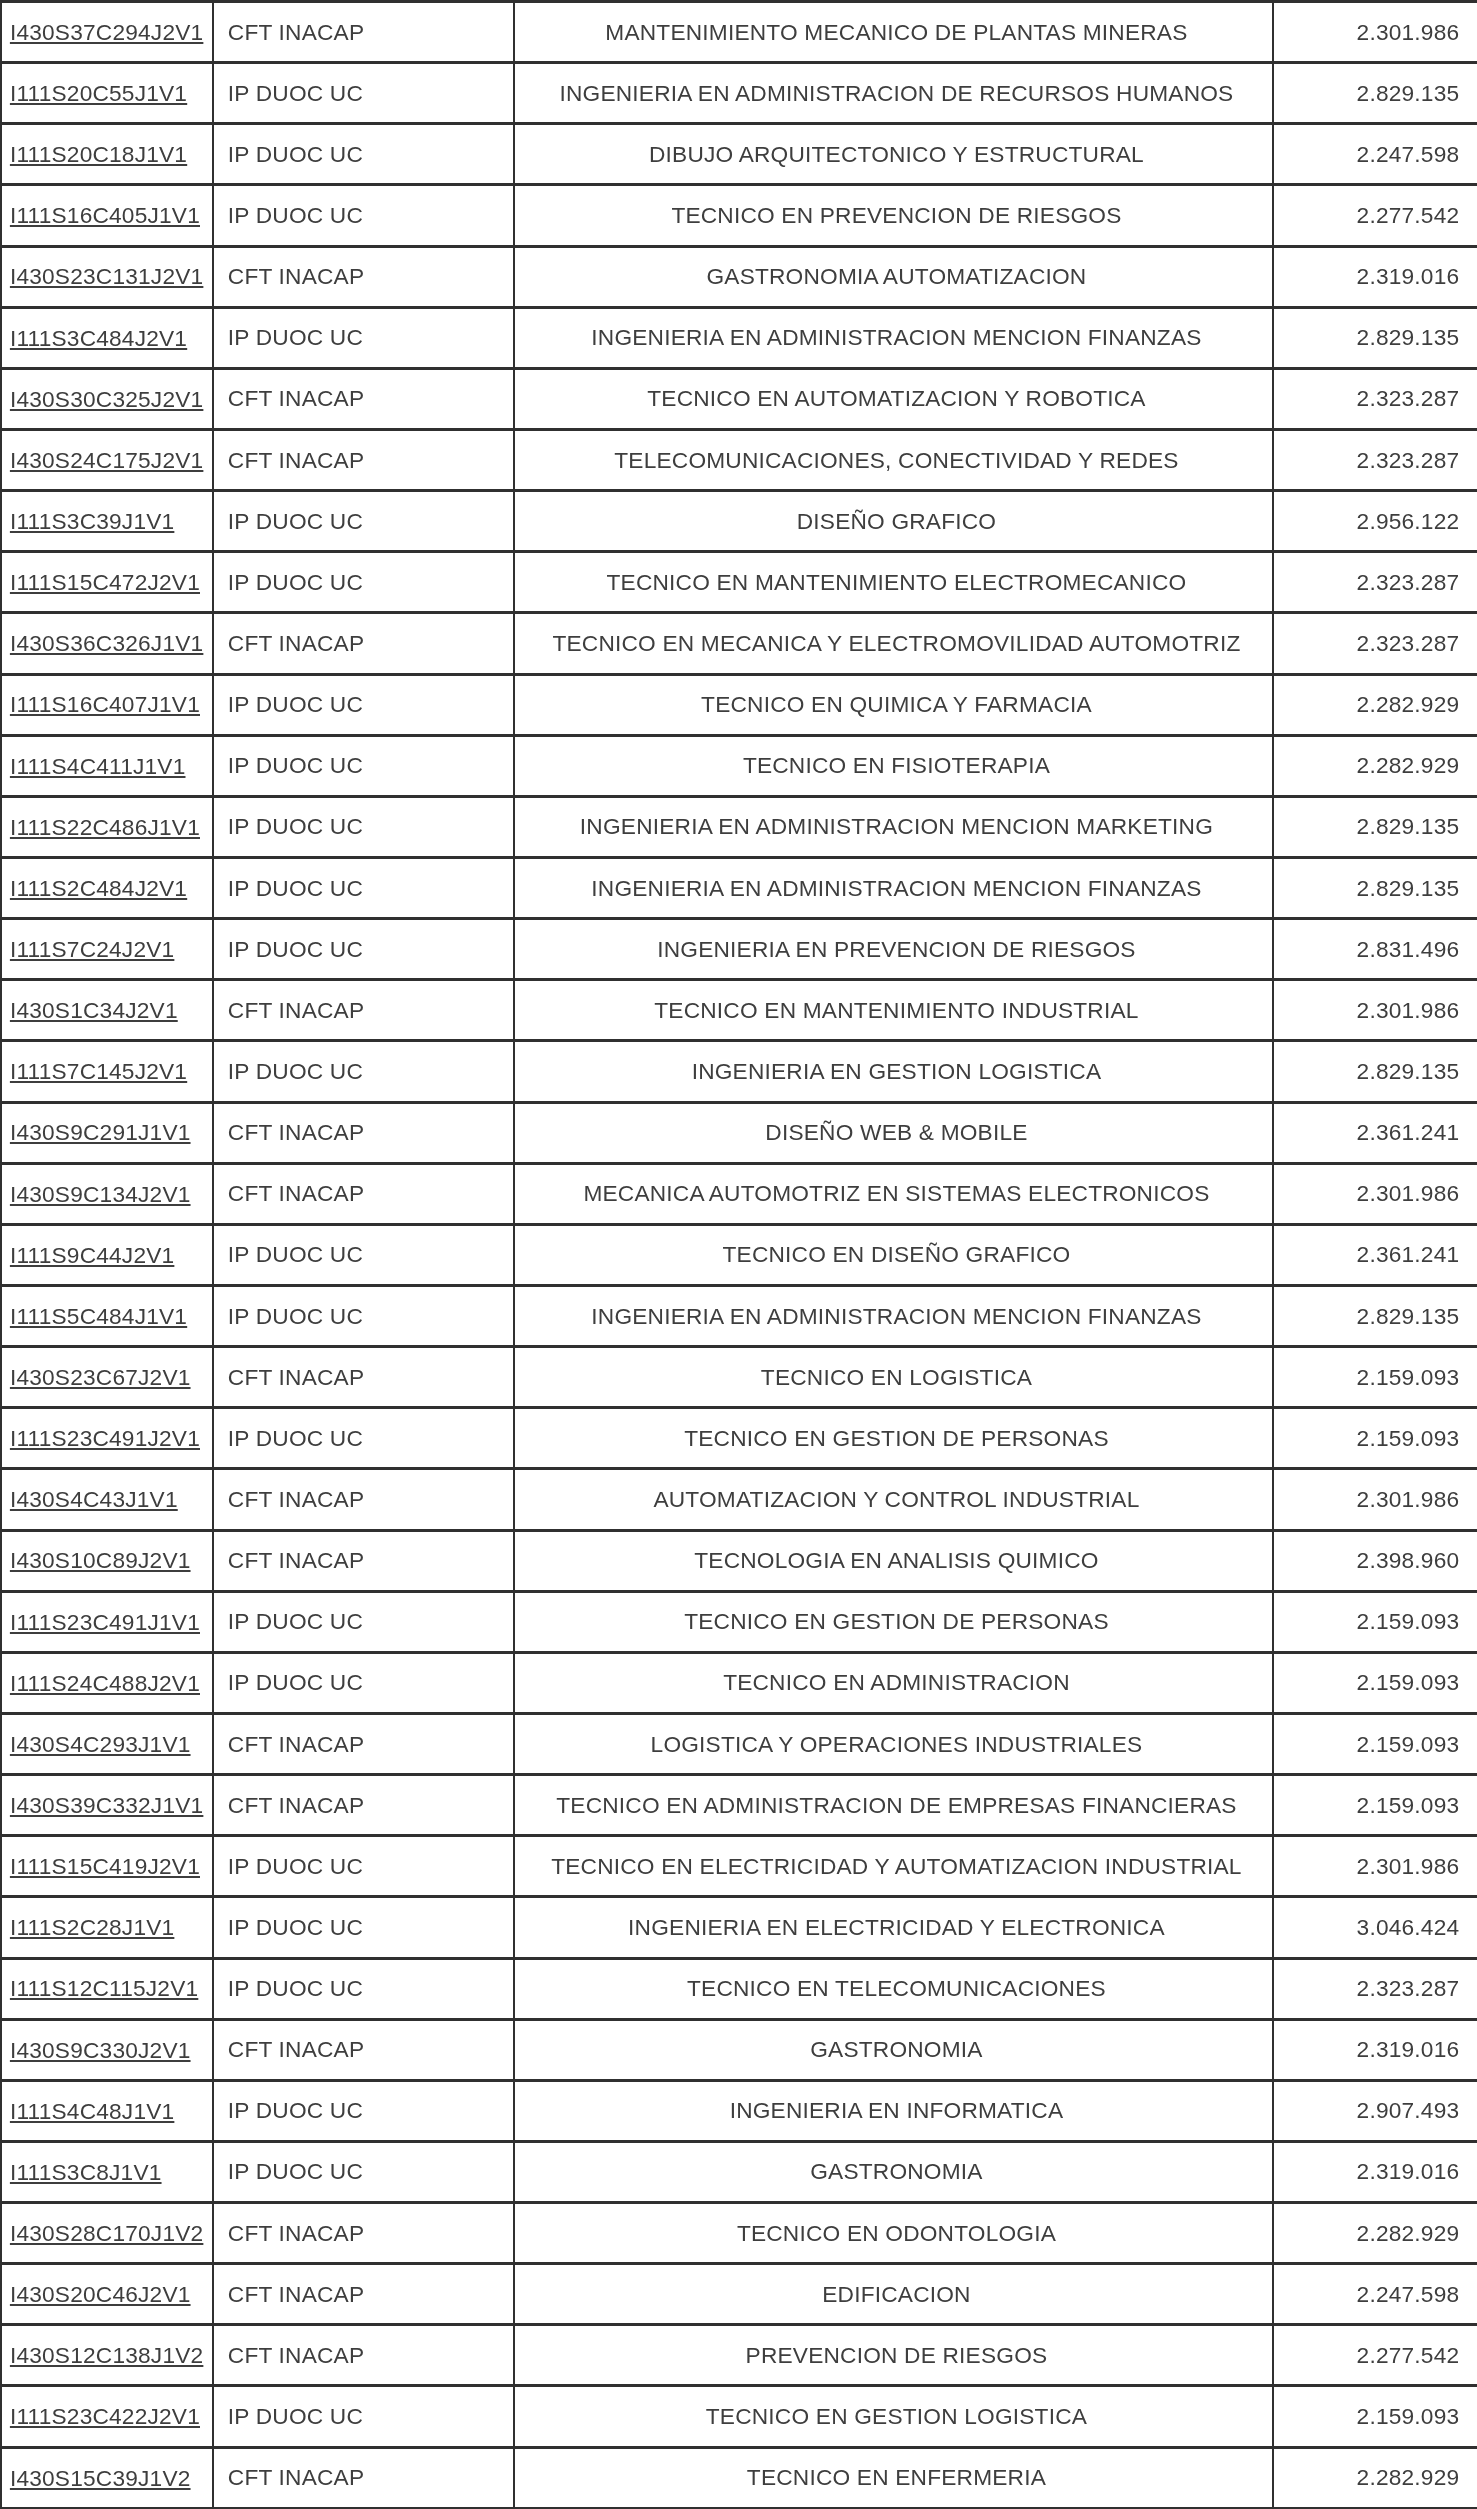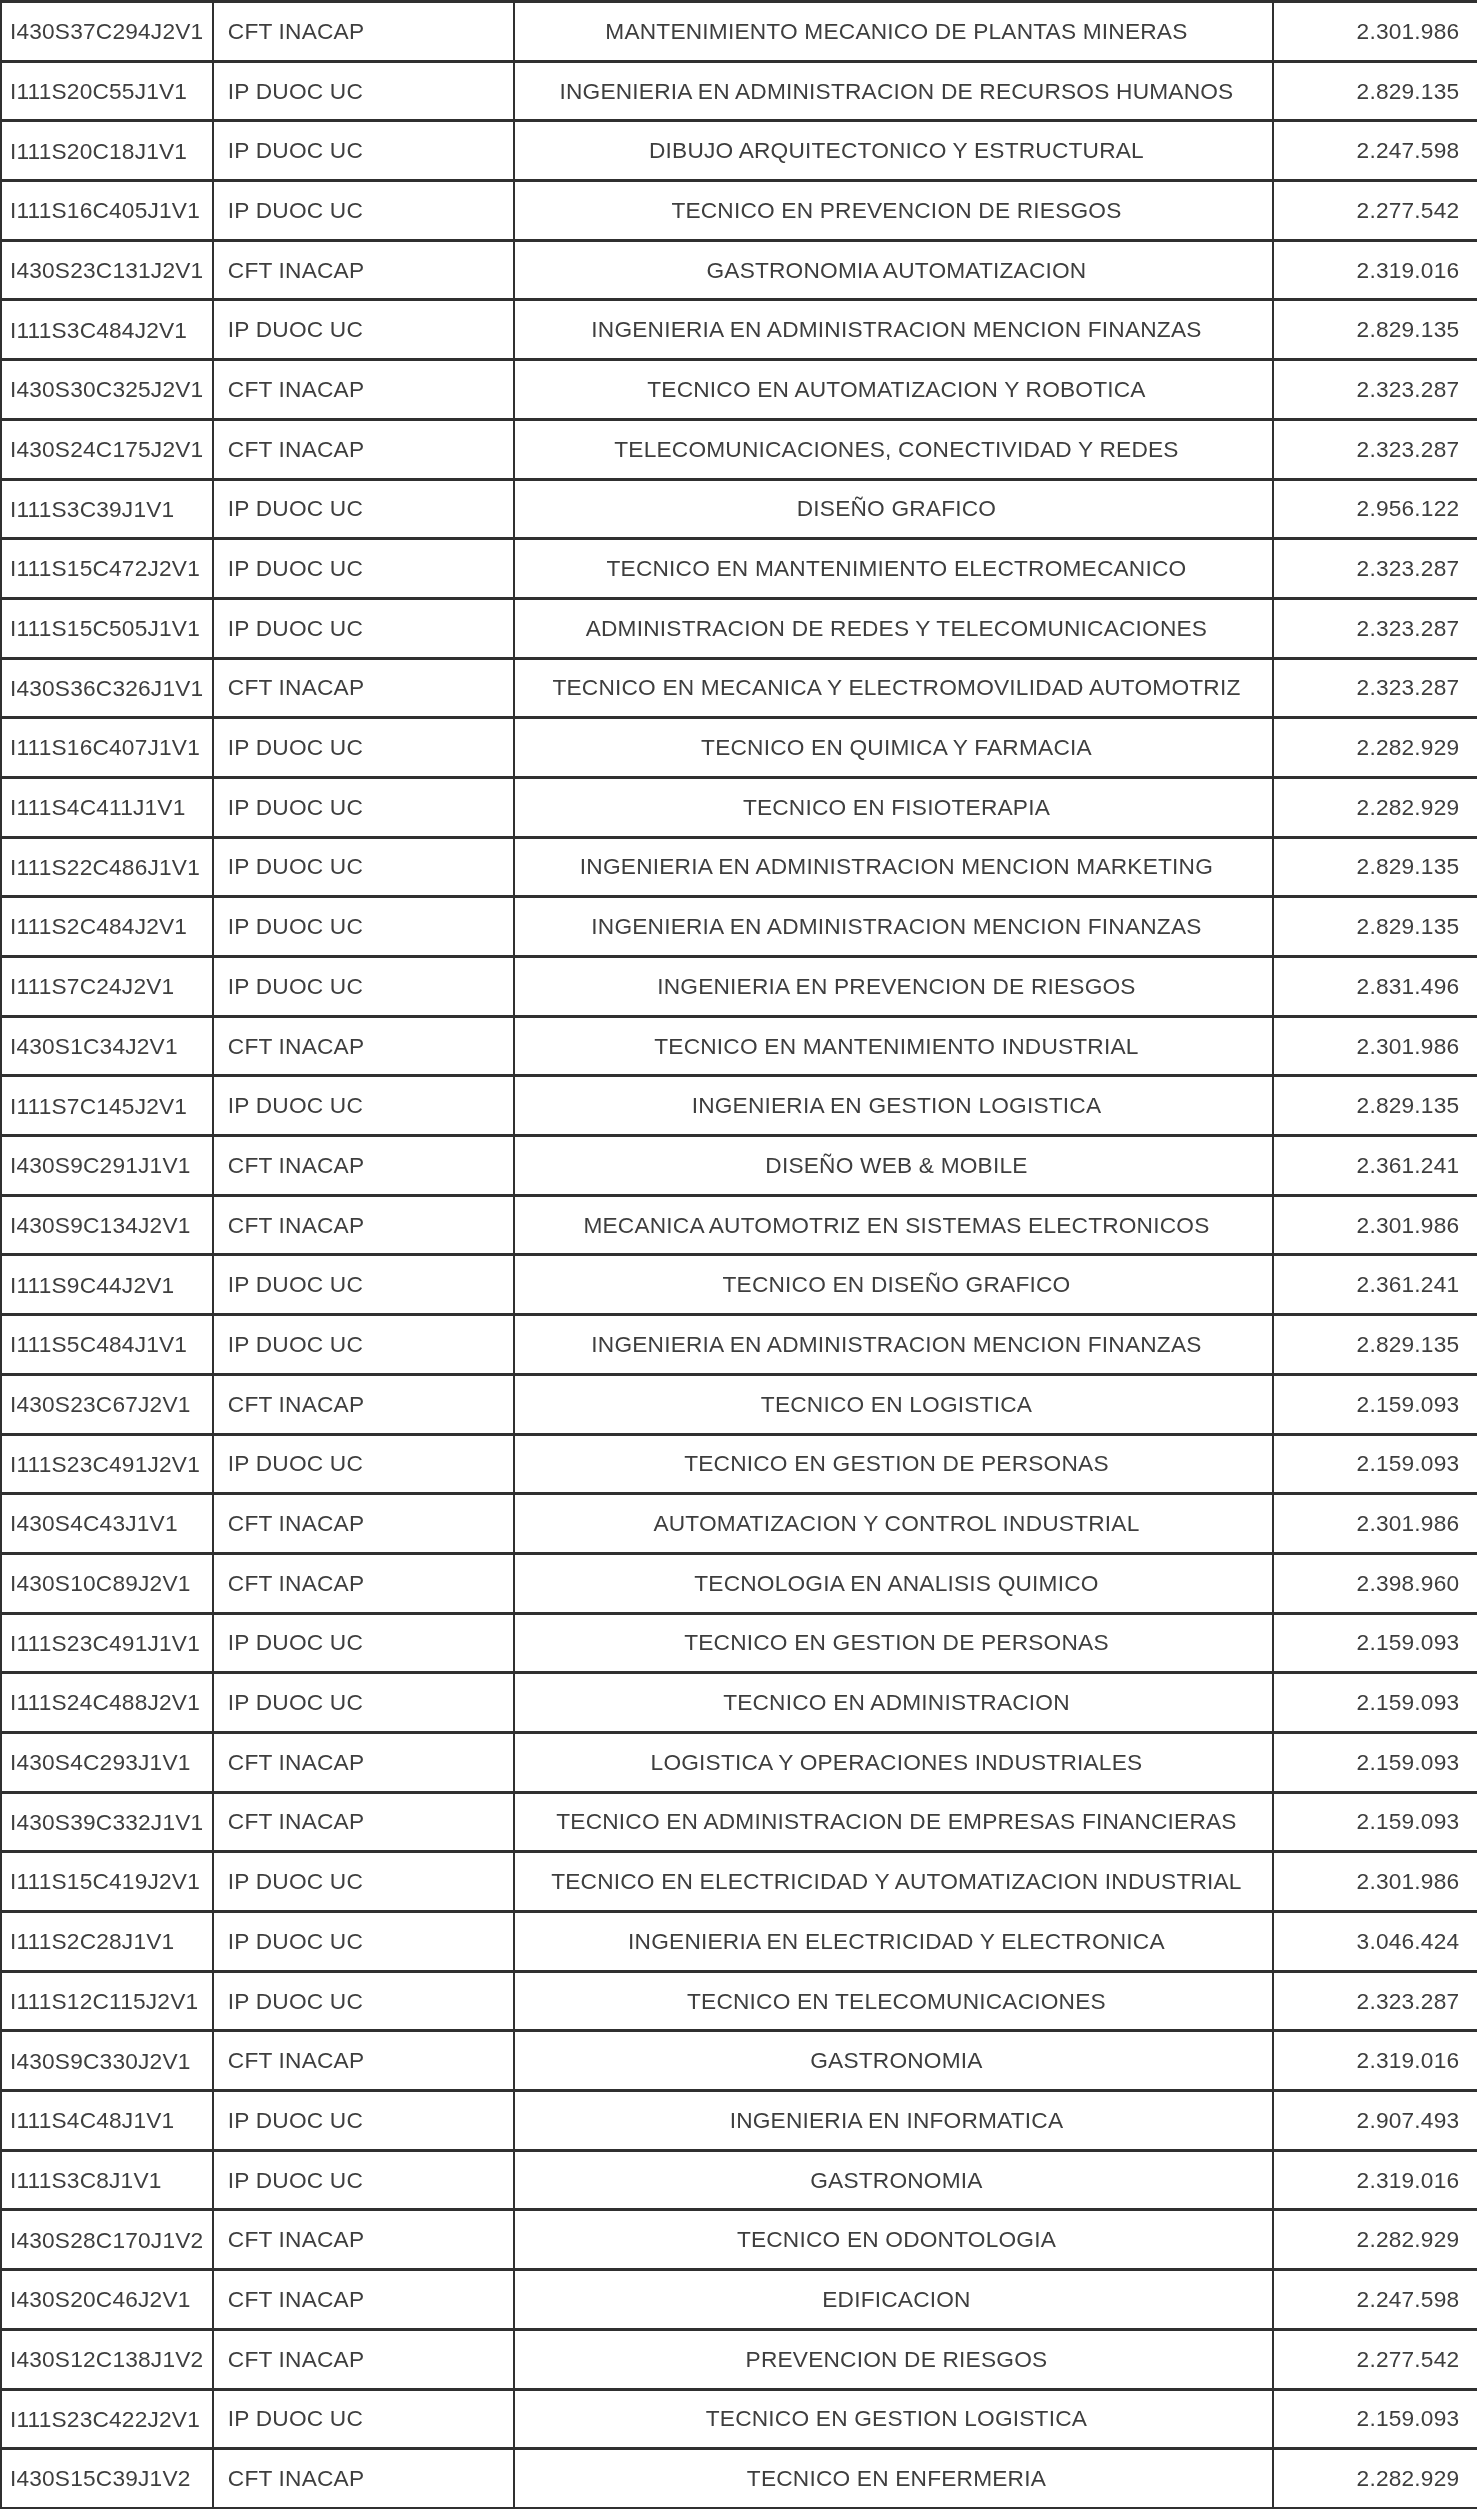--- a/index.html
+++ b/index.html
@@ -31,20 +31,21 @@
     border-left:2px solid var(--border-color);
     border-right:2px solid var(--border-color);
     vertical-align:middle;
     overflow:hidden;
     letter-spacing:0.2px;
   }
   td.c-code{
     padding:2px 3.9px 2px 7.9px;
     word-break:break-all;
     line-height:1.25;
+    text-decoration:underline;
   }
   td.c-inst{
     padding:2px 5.9px 2px 13.8px;
     white-space:nowrap;
   }
   td.c-prog{
     padding:2px 7.9px 2px 13.8px;
     white-space:nowrap;
     text-align:center;
   }
@@ -119,26 +120,20 @@
     <td class="c-prog">DISEÑO GRAFICO</td>
     <td class="c-amt">2.956.122</td>
   </tr>
       <tr>
     <td class="c-code">I111S15C472J2V1</td>
     <td class="c-inst">IP DUOC UC</td>
     <td class="c-prog">TECNICO EN MANTENIMIENTO ELECTROMECANICO</td>
     <td class="c-amt">2.323.287</td>
   </tr>
       <tr>
-    <td class="c-code">I111S15C505J1V1</td>
-    <td class="c-inst">IP DUOC UC</td>
-    <td class="c-prog">ADMINISTRACION DE REDES Y TELECOMUNICACIONES</td>
-    <td class="c-amt">2.323.287</td>
-  </tr>
-      <tr>
     <td class="c-code">I430S36C326J1V1</td>
     <td class="c-inst">CFT INACAP</td>
     <td class="c-prog">TECNICO EN MECANICA Y ELECTROMOVILIDAD AUTOMOTRIZ</td>
     <td class="c-amt">2.323.287</td>
   </tr>
       <tr>
     <td class="c-code">I111S16C407J1V1</td>
     <td class="c-inst">IP DUOC UC</td>
     <td class="c-prog">TECNICO EN QUIMICA Y FARMACIA</td>
     <td class="c-amt">2.282.929</td>

